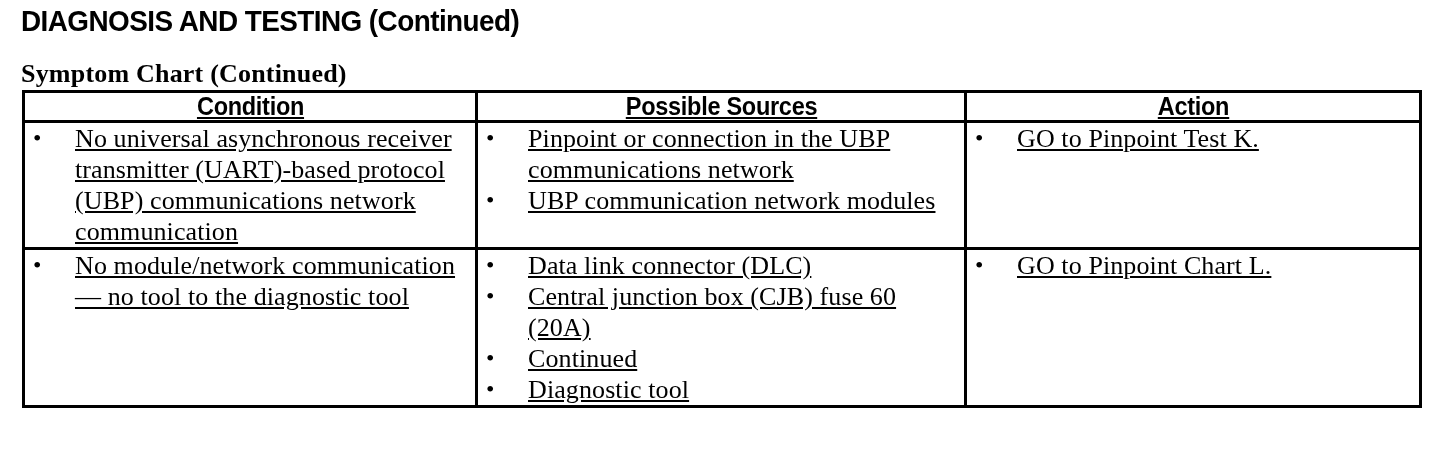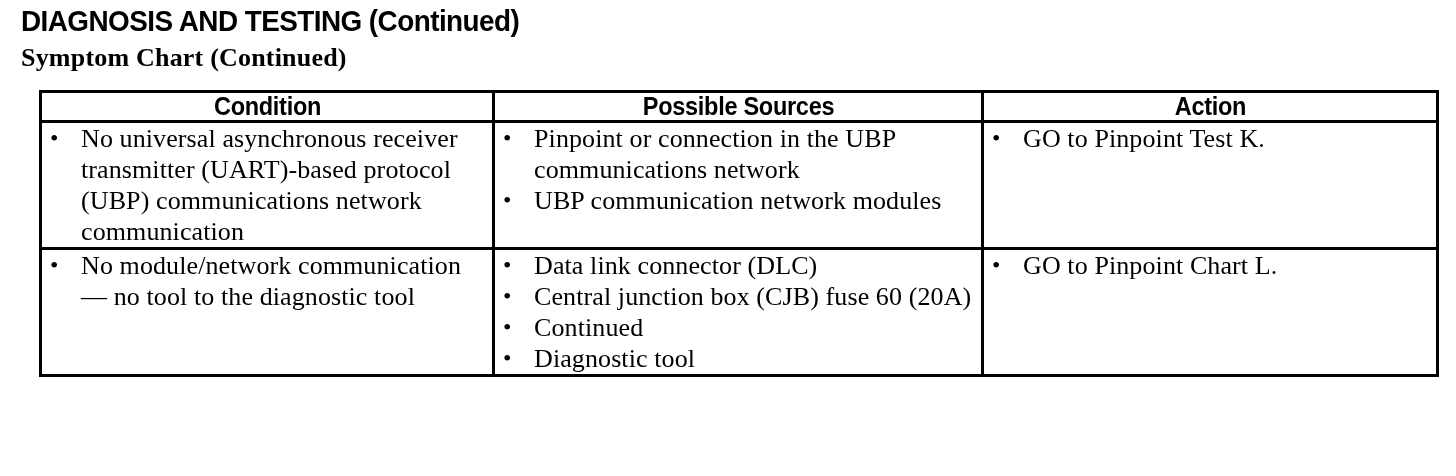--- a/index.html
+++ b/index.html
@@ -34,37 +34,38 @@
     font-size: 30px;
     line-height: 32px;
     letter-spacing: -0.6px;
     transform: scaleX(0.93);
     transform-origin: left top;
     white-space: nowrap;
   }
   .doc-subtitle {
     position: absolute;
     left: 21px;
-    top: 44px;
+    top: 60px;
     font-family: "Liberation Serif", "DejaVu Serif", serif;
     font-weight: bold;
     font-size: 26px;
     line-height: 28px;
     letter-spacing: 0.2px;
     white-space: nowrap;
   }
 
   
   .chart-table {
     position: absolute;
-    left: 39px;
+    left: 22px;
     top: 90px;
     width: 1400px;
     border-collapse: collapse;
     table-layout: fixed;
+    text-decoration: underline;
   }
   .chart-table td,
   .chart-table th {
     border: 3px solid #000000;
     vertical-align: top;
     padding: 0;
     background: #ffffff;
   }
   .chart-table thead th {
     border-bottom-width: 3px;
@@ -92,21 +93,21 @@
     padding: 8px 6px 10px 6px;
   }
 
   ul.bullets {
     list-style: none;
     margin: 0;
     padding: 0;
   }
   ul.bullets li {
     position: relative;
-    padding-left: 39px;
+    padding-left: 50px;
     font-family: "Liberation Serif", "DejaVu Serif", serif;
     font-size: 26px;
     line-height: 31px;
     letter-spacing: 0.1px;
     margin: 0 0 0 0;
   }
   ul.bullets li::before {
     content: "\2022";
     position: absolute;
     left: 8px;

